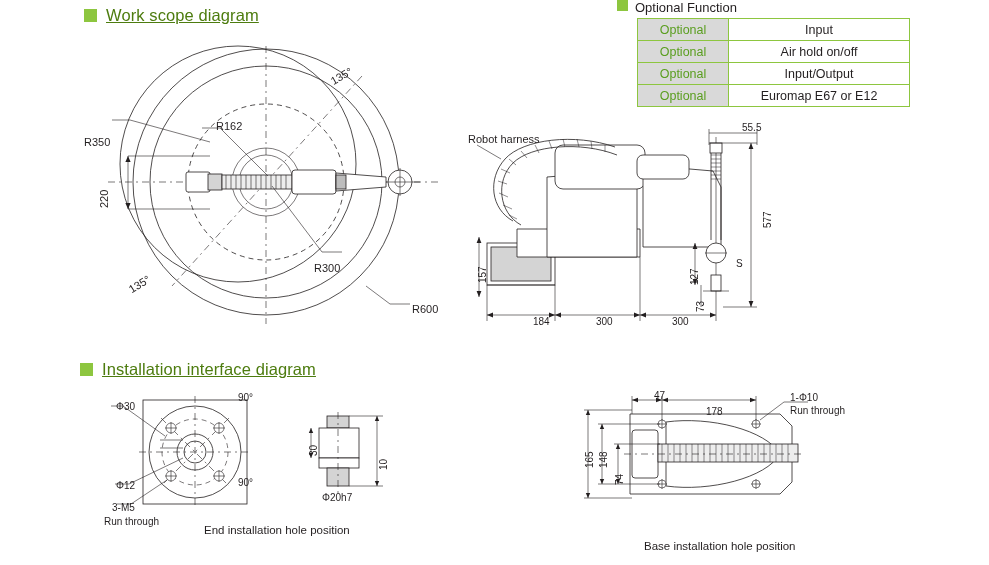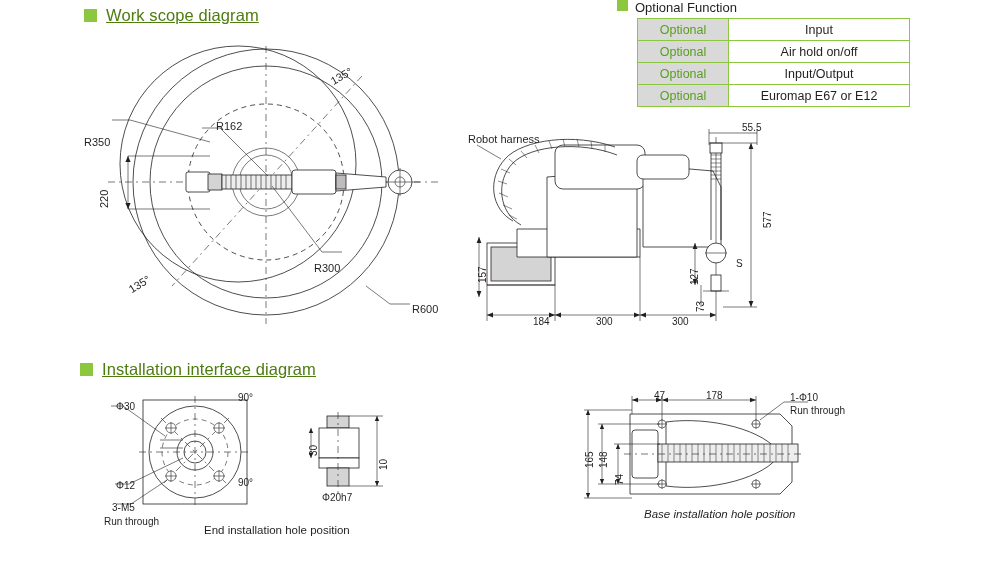--- a/index.html
+++ b/index.html
@@ -399,21 +399,21 @@
   <path d="M48 58 l-2.2 5 h4.4 z" fill="#231f20"></path>
   <path d="M48 98 l-2.2 -5 h4.4 z" fill="#231f20"></path>
   <line class="ln vthin" x1="14" y1="24" x2="62" y2="24"></line>
   <line class="ln vthin" x1="14" y1="112" x2="62" y2="112"></line>
   <line class="ln vthin" x1="28" y1="38" x2="90" y2="38"></line>
   <line class="ln vthin" x1="28" y1="98" x2="90" y2="98"></line>
   <line class="ln vthin" x1="44" y1="58" x2="90" y2="58"></line>
 </svg>
 
 <div class="abs lbl-sm" style="left:654px;top:390px;">47</div>
-<div class="abs lbl-sm" style="left:706px;top:390px;">178</div>
+<div class="abs lbl-sm" style="left:706px;top:406px;">178</div>
 <div class="abs lbl-sm" style="left:790px;top:392px;">1-Φ10</div>
 <div class="abs lbl-sm" style="left:790px;top:405px;">Run through</div>
 <div class="abs lbl-sm rot90" style="left:584px;top:468px;">165</div>
 <div class="abs lbl-sm rot90" style="left:598px;top:468px;">148</div>
 <div class="abs lbl-sm rot90" style="left:614px;top:485px;">74</div>
 
 <div class="abs cap" style="left:204px;top:524px;">End installation hole position</div>
-<div class="abs cap" style="left:644px;top:508px;font-style:italic;">Base installation hole position</div>
+<div class="abs cap" style="left:644px;top:540px;">Base installation hole position</div>
 
 </body></html>

